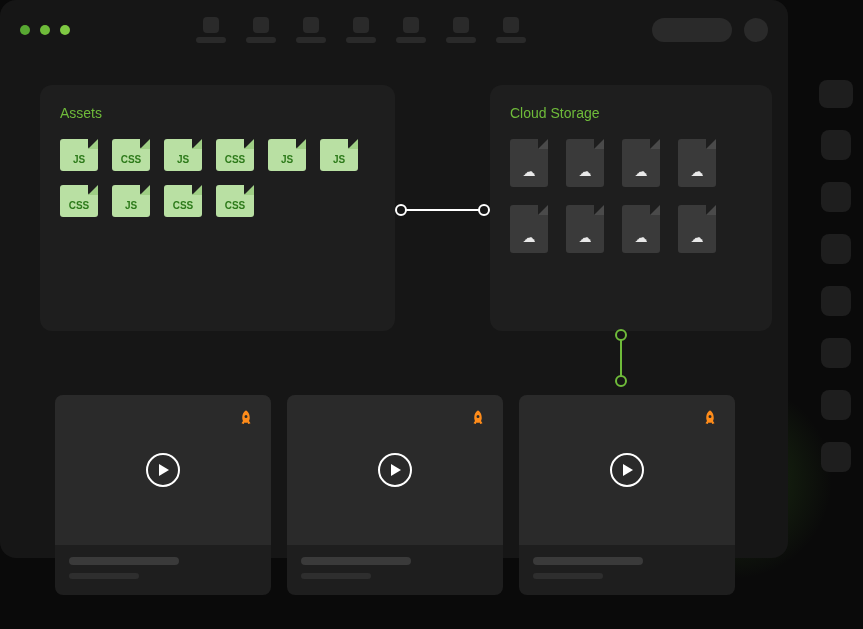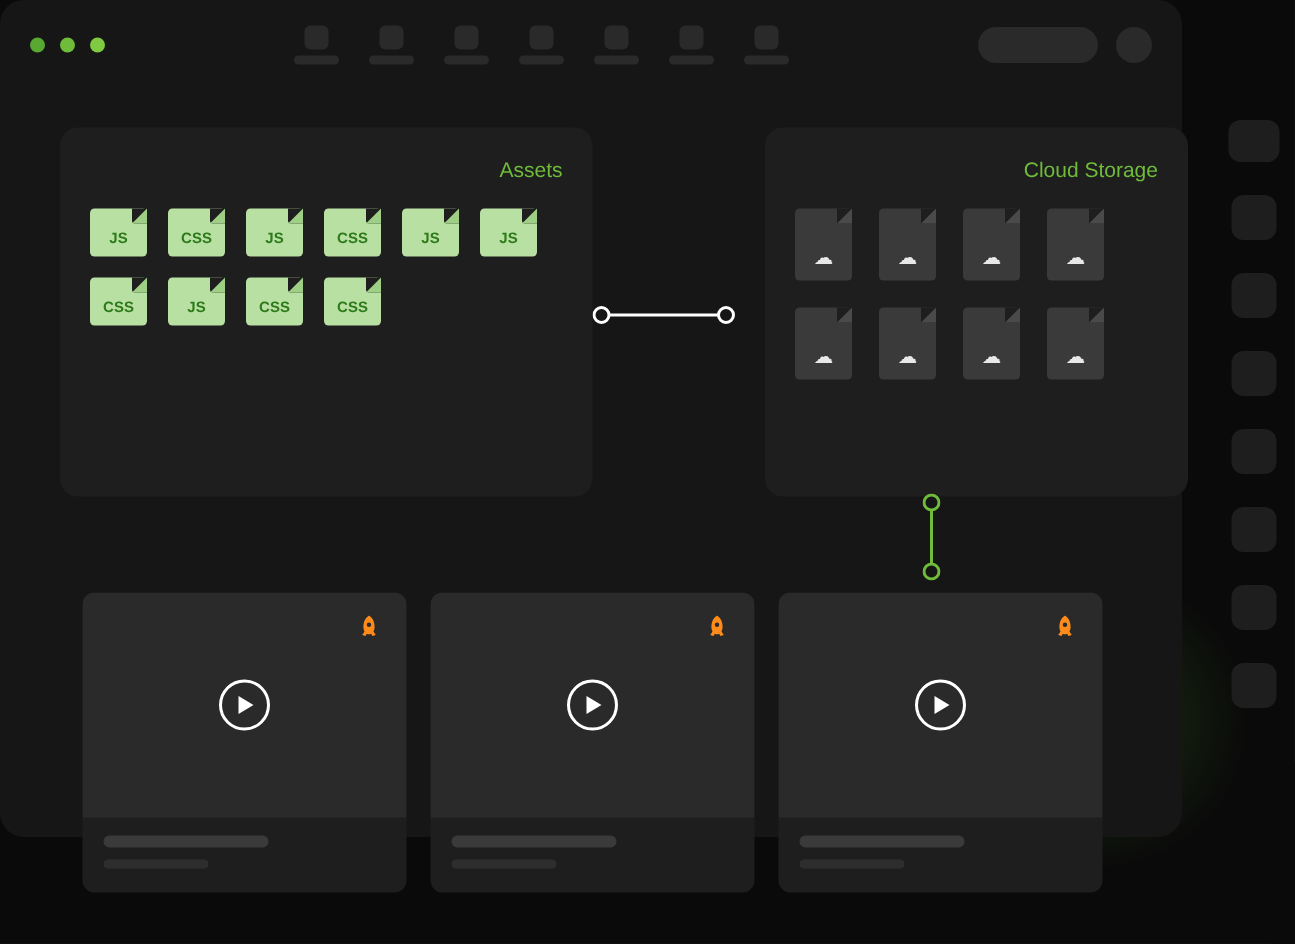--- a/index.html
+++ b/index.html
@@ -54,30 +54,30 @@
 .tl-yellow { background: #6fbb3a; }
 .tl-green { background: #7fc943; }
 .nav-placeholder { flex: 1; display: flex; gap: 20px; justify-content: center; }
 .nav-item { display: flex; flex-direction: column; align-items: center; gap: 4px; }
 .nav-dot { width: 16px; height: 16px; background: #2a2a2a; border-radius: 4px; }
 .nav-bar { width: 30px; height: 6px; background: #2a2a2a; border-radius: 3px; }
 .nav-right { display: flex; gap: 12px; align-items: center; }
 .nav-pill { width: 80px; height: 24px; background: #2a2a2a; border-radius: 12px; }
 .nav-circle { width: 24px; height: 24px; background: #2a2a2a; border-radius: 50%; }
 
-.content { position: relative; padding: 25px 40px; text-align: right; }
+.content { position: relative; padding: 25px 40px; }
 
 .panel {
   position: absolute;
   background: #1e1e1e;
   border-radius: 12px;
   padding: 20px;
 }
 .panel-assets { left: 40px; top: 25px; width: 355px; height: 246px; }
-.panel-cloud { left: 510px; top: 25px; width: 282px; height: 246px; }
+.panel-cloud { left: 490px; top: 25px; width: 282px; height: 246px; }
 .panel-title { color: #6fbb3a; font-size: 14px; font-weight: 500; margin-bottom: 18px; }
 
 .file-grid { display: flex; flex-wrap: wrap; gap: 14px; }
 .file-grid-cloud { display: flex; flex-wrap: wrap; gap: 18px; }
 
 .file-icon {
   width: 38px;
   height: 32px;
   background: #b9e0a3;
   border-radius: 3px;

